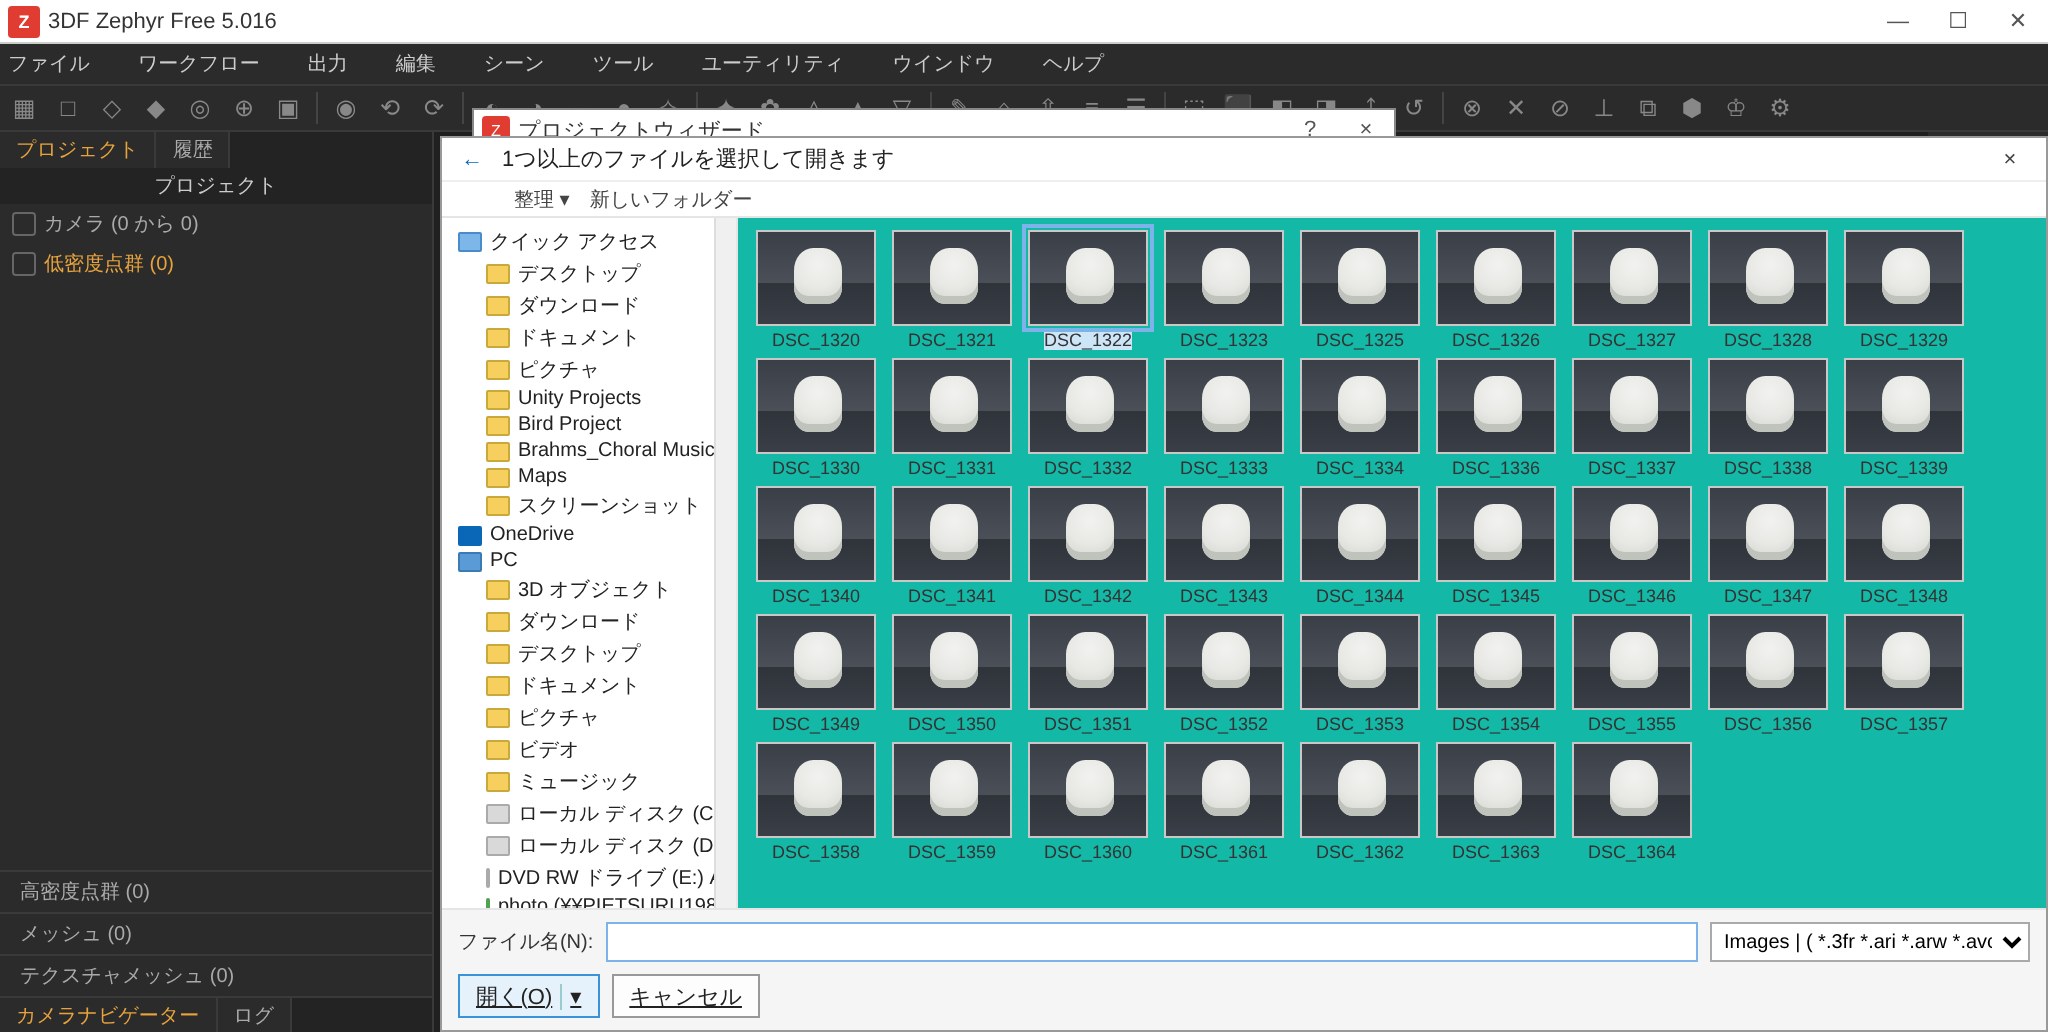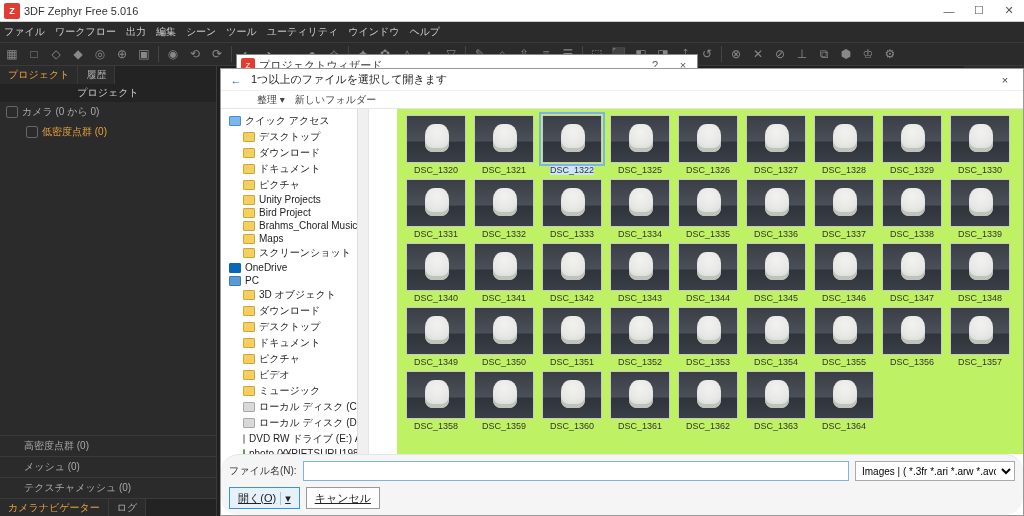--- a/index.html
+++ b/index.html
@@ -4,37 +4,37 @@
 <style>
 * { margin: 0; padding: 0; box-sizing: border-box; font-family: "Segoe UI", "Meiryo", sans-serif; }
 body { width: 1024px; height: 516px; overflow: hidden; background: #2b2b2b; position: relative; }
 
 
 .app { position: absolute; inset: 0; background: #2b2b2b; color: #ccc; }
 .titlebar { height: 22px; background: #fff; color: #333; display: flex; align-items: center; font-size: 11px; border-bottom: 1px solid #ccc; }
 .titlebar .icon { width: 16px; height: 16px; margin: 0 4px; background: #e03c31; border-radius: 2px; display: flex; align-items: center; justify-content: center; color: #fff; font-size: 9px; font-weight: bold; }
 .titlebar-spacer { flex: 1; }
 .titlebar-btn { width: 30px; height: 22px; display: flex; align-items: center; justify-content: center; color: #555; font-size: 11px; }
-.menubar { height: 20px; background: #2b2b2b; display: flex; align-items: center; padding: 0 4px; font-size: 10px; color: #ccc; gap: 10px; }
+.menubar { height: 20px; background: #2b2b2b; display: flex; align-items: center; padding: 0 4px; font-size: 10px; color: #ccc; gap: 24px; }
 .menubar span { cursor: default; }
 .toolbar { height: 24px; background: #2b2b2b; border-top: 1px solid #3a3a3a; border-bottom: 1px solid #3a3a3a; display: flex; align-items: center; padding: 0 4px; gap: 6px; }
 .toolbar .t { width: 16px; height: 16px; color: #888; font-size: 12px; display: flex; align-items: center; justify-content: center; }
 .toolbar .sep { width: 1px; height: 16px; background: #444; }
 
 .workspace { position: absolute; top: 66px; left: 0; right: 0; bottom: 0; display: flex; }
 .sidebar { width: 217px; background: #2b2b2b; border-right: 1px solid #3a3a3a; display: flex; flex-direction: column; font-size: 10px; color: #ccc; }
 .sidebar .tabs { height: 18px; display: flex; background: #232323; }
 .sidebar .tab { padding: 2px 8px; background: #2b2b2b; color: #e8a33d; border-right: 1px solid #3a3a3a; }
 .sidebar .tab.inactive { color: #aaa; }
 .sidebar .section-title { padding: 2px 4px; background: #232323; text-align: center; }
 .sidebar .item { padding: 3px 6px; display: flex; align-items: center; gap: 4px; color: #aaa; }
-.sidebar .item.sel { color: #e8a33d; margin-left: 20px; }
+.sidebar .item.sel { color: #e8a33d; }
 .sidebar .item .ic { width: 12px; height: 12px; border: 1px solid #666; border-radius: 2px; display:inline-block; }
 .sidebar .gap { flex: 1; }
-.sidebar .botitem { padding: 3px 20px; color: #aaa; border-top: 1px solid #3a3a3a; display:flex; gap:4px;}
+.sidebar .botitem { padding: 3px 6px; color: #aaa; border-top: 1px solid #3a3a3a; display:flex; gap:4px;}
 .sidebar .bottabs { height: 18px; display: flex; background: #232323; border-top: 1px solid #3a3a3a; }
 .canvas { flex: 1; background: #202020; position: relative; }
 .rstrip { position:absolute; top:0; right:0; width:60px; height:18px; background:#2b2b2b; display:flex; font-size:10px;}
 .rstrip .rt { padding:2px 6px; color:#e8a33d; }
 .rstrip .rt2 { padding:2px 6px; color:#aaa; }
 
 
 .wizard { position: absolute; top: 54px; left: 236px; width: 462px; height: 28px; background: #fff; border: 1px solid #888; display:flex; flex-direction:column; }
 .wizard .wtitle { height: 20px; background: #fff; display: flex; align-items: center; font-size: 11px; color:#333; }
 .wizard .wtitle .wticon { width:14px; height:14px; background:#e03c31; margin:0 4px; border-radius:2px; color:#fff; font-size:8px; display:flex;align-items:center;justify-content:center; }
@@ -55,30 +55,30 @@
 .tree-item { display: flex; align-items: center; gap: 4px; padding: 1px 0 1px 14px; font-size: 10px; color: #222; white-space: nowrap; }
 .tree-item.l1 { padding-left: 2px; font-weight: normal; }
 .tree-item.l2 { padding-left: 16px; }
 .tree-item .ti { width: 12px; height: 10px; background: #f7cf5e; border: 1px solid #caa93b; border-radius: 1px; display:inline-block;}
 .tree-item .ti.star { background: #7db6e8; border-color:#4a8cc9; }
 .tree-item .ti.pc { background: #5b9bd5; border-color:#3a7bb5; }
 .tree-item .ti.drive { background: #d9d9d9; border-color:#aaa; }
 .tree-item .ti.onedrive { background:#0a66b7; border-color:#0a66b7; }
 .tree-item .ti.net { background:#7cc47c; border-color:#4fa34f; }
 
-.thumbs { flex: 1; overflow: auto; padding: 6px 2px 6px 6px; background: #bef264; margin-left: 28px; }
+.thumbs { flex: 1; overflow: auto; padding: 6px 2px 6px 6px; background: #14b8a6; }
 .thumb-grid { display: grid; grid-template-columns: repeat(9, 66px); gap: 4px 2px; }
 .thumb { width: 66px; display: flex; flex-direction: column; align-items: center; }
 .thumb .img { width: 60px; height: 48px; background: linear-gradient(180deg,#3a3f47 0%, #4b5058 55%, #2f333a 56%, #3a3f47 100%); border: 1px solid #c8c8c8; position: relative; }
 .thumb .img::after { content:""; position:absolute; left:18px; top:8px; width:24px; height:28px; background: radial-gradient(circle at 50% 30%, #f2f3f0 0%, #e8e9e5 50%, #cfd2cc 100%); border-radius: 40% 40% 30% 30%; box-shadow: inset 0 -4px 0 #bfc3bc; }
 .thumb.sel .img { outline: 2px solid #7db3e8; outline-offset: 1px; background-color:#e8f2fb; }
 .thumb .cap { font-size: 9px; color: #333; margin-top: 2px; text-align: center; }
 .thumb.sel .cap { background:#cde6f7; }
 
-.dlg-foot { border-top: 1px solid #e5e5e5; padding: 6px 8px; display: flex; flex-direction: column; gap: 6px; background: #f5f5f5; border-radius: 18px; }
+.dlg-foot { border-top: 1px solid #e5e5e5; padding: 6px 8px; display: flex; flex-direction: column; gap: 6px; background: #f5f5f5; }
 .foot-row { display: flex; align-items: center; gap: 6px; }
 .foot-row label { font-size: 10px; color: #333; }
 .fname { flex: 1; height: 20px; border: 1px solid #7db3e8; padding: 0 4px; font-size: 11px; background:#fff; }
 .ftype { width: 160px; height: 20px; border: 1px solid #aaa; font-size: 10px; background:#fff; padding:0 2px; }
 .btns { display: flex; gap: 6px; justify-content: flex-start; text-decoration: underline; }
 .btn { min-width: 68px; height: 22px; border: 1px solid #999; background: #fdfdfd; font-size: 11px; display: flex; align-items: center; justify-content: center; padding: 0 8px; }
 .btn.primary { border: 1px solid #3a93d8; background: #e5f1fb; }
 </style>
 </head>
 <body>
@@ -322,20 +322,24 @@
           <div class="thumb">
             <div class="img"></div>
             <div class="cap">DSC_1321</div>
           </div>
           <div class="thumb sel">
             <div class="img"></div>
             <div class="cap">DSC_1322</div>
           </div>
           <div class="thumb">
             <div class="img"></div>
+            <div class="cap">DSC_1323</div>
+          </div>
+          <div class="thumb">
+            <div class="img"></div>
             <div class="cap">DSC_1325</div>
           </div>
           <div class="thumb">
             <div class="img"></div>
             <div class="cap">DSC_1326</div>
           </div>
           <div class="thumb">
             <div class="img"></div>
             <div class="cap">DSC_1327</div>
           </div>
@@ -359,24 +363,20 @@
             <div class="img"></div>
             <div class="cap">DSC_1332</div>
           </div>
           <div class="thumb">
             <div class="img"></div>
             <div class="cap">DSC_1333</div>
           </div>
           <div class="thumb">
             <div class="img"></div>
             <div class="cap">DSC_1334</div>
-          </div>
-          <div class="thumb">
-            <div class="img"></div>
-            <div class="cap">DSC_1335</div>
           </div>
           <div class="thumb">
             <div class="img"></div>
             <div class="cap">DSC_1336</div>
           </div>
           <div class="thumb">
             <div class="img"></div>
             <div class="cap">DSC_1337</div>
           </div>
           <div class="thumb">

